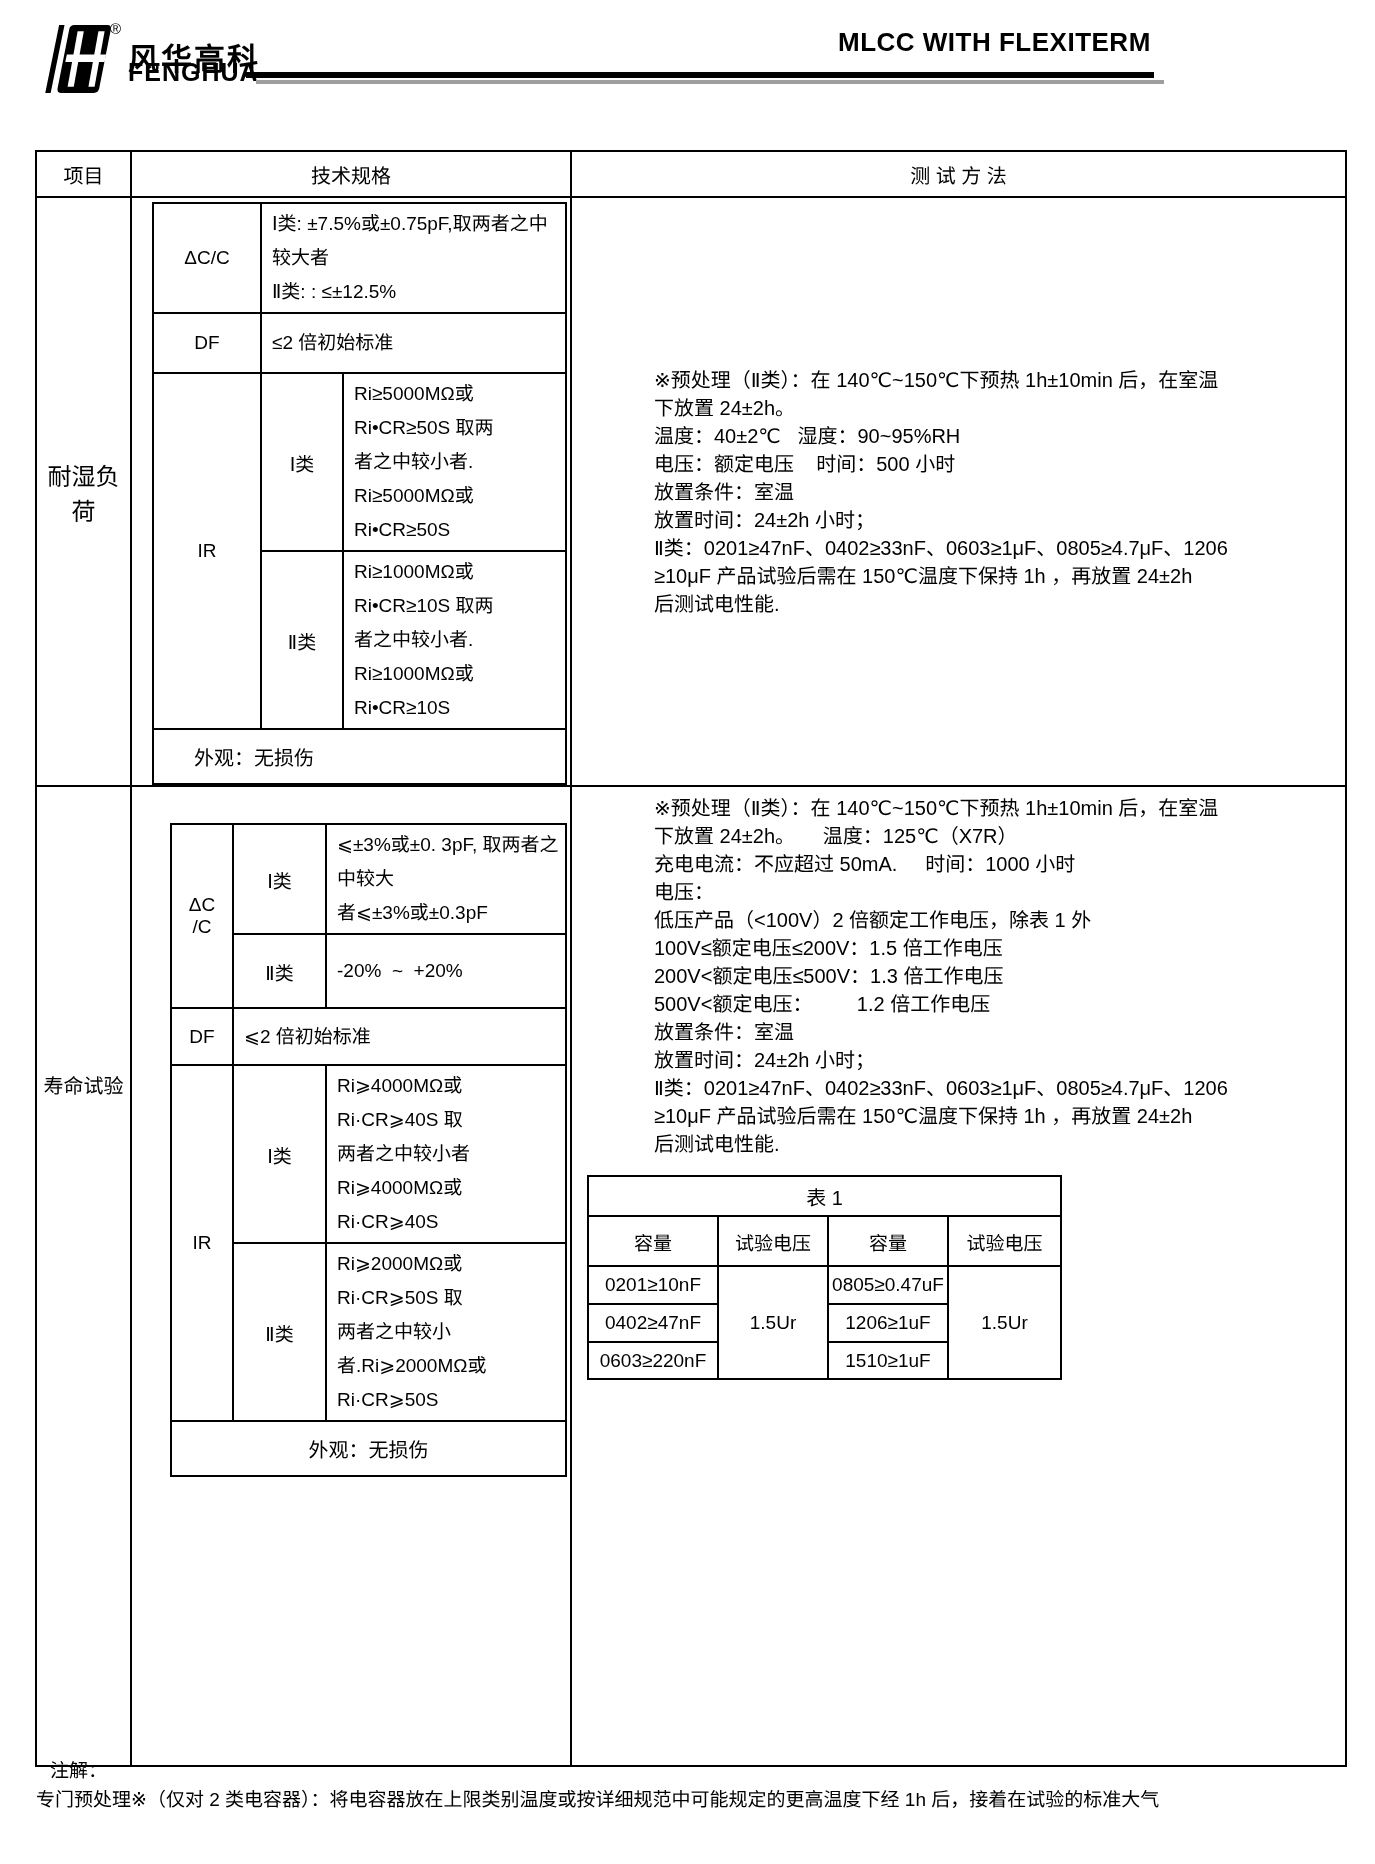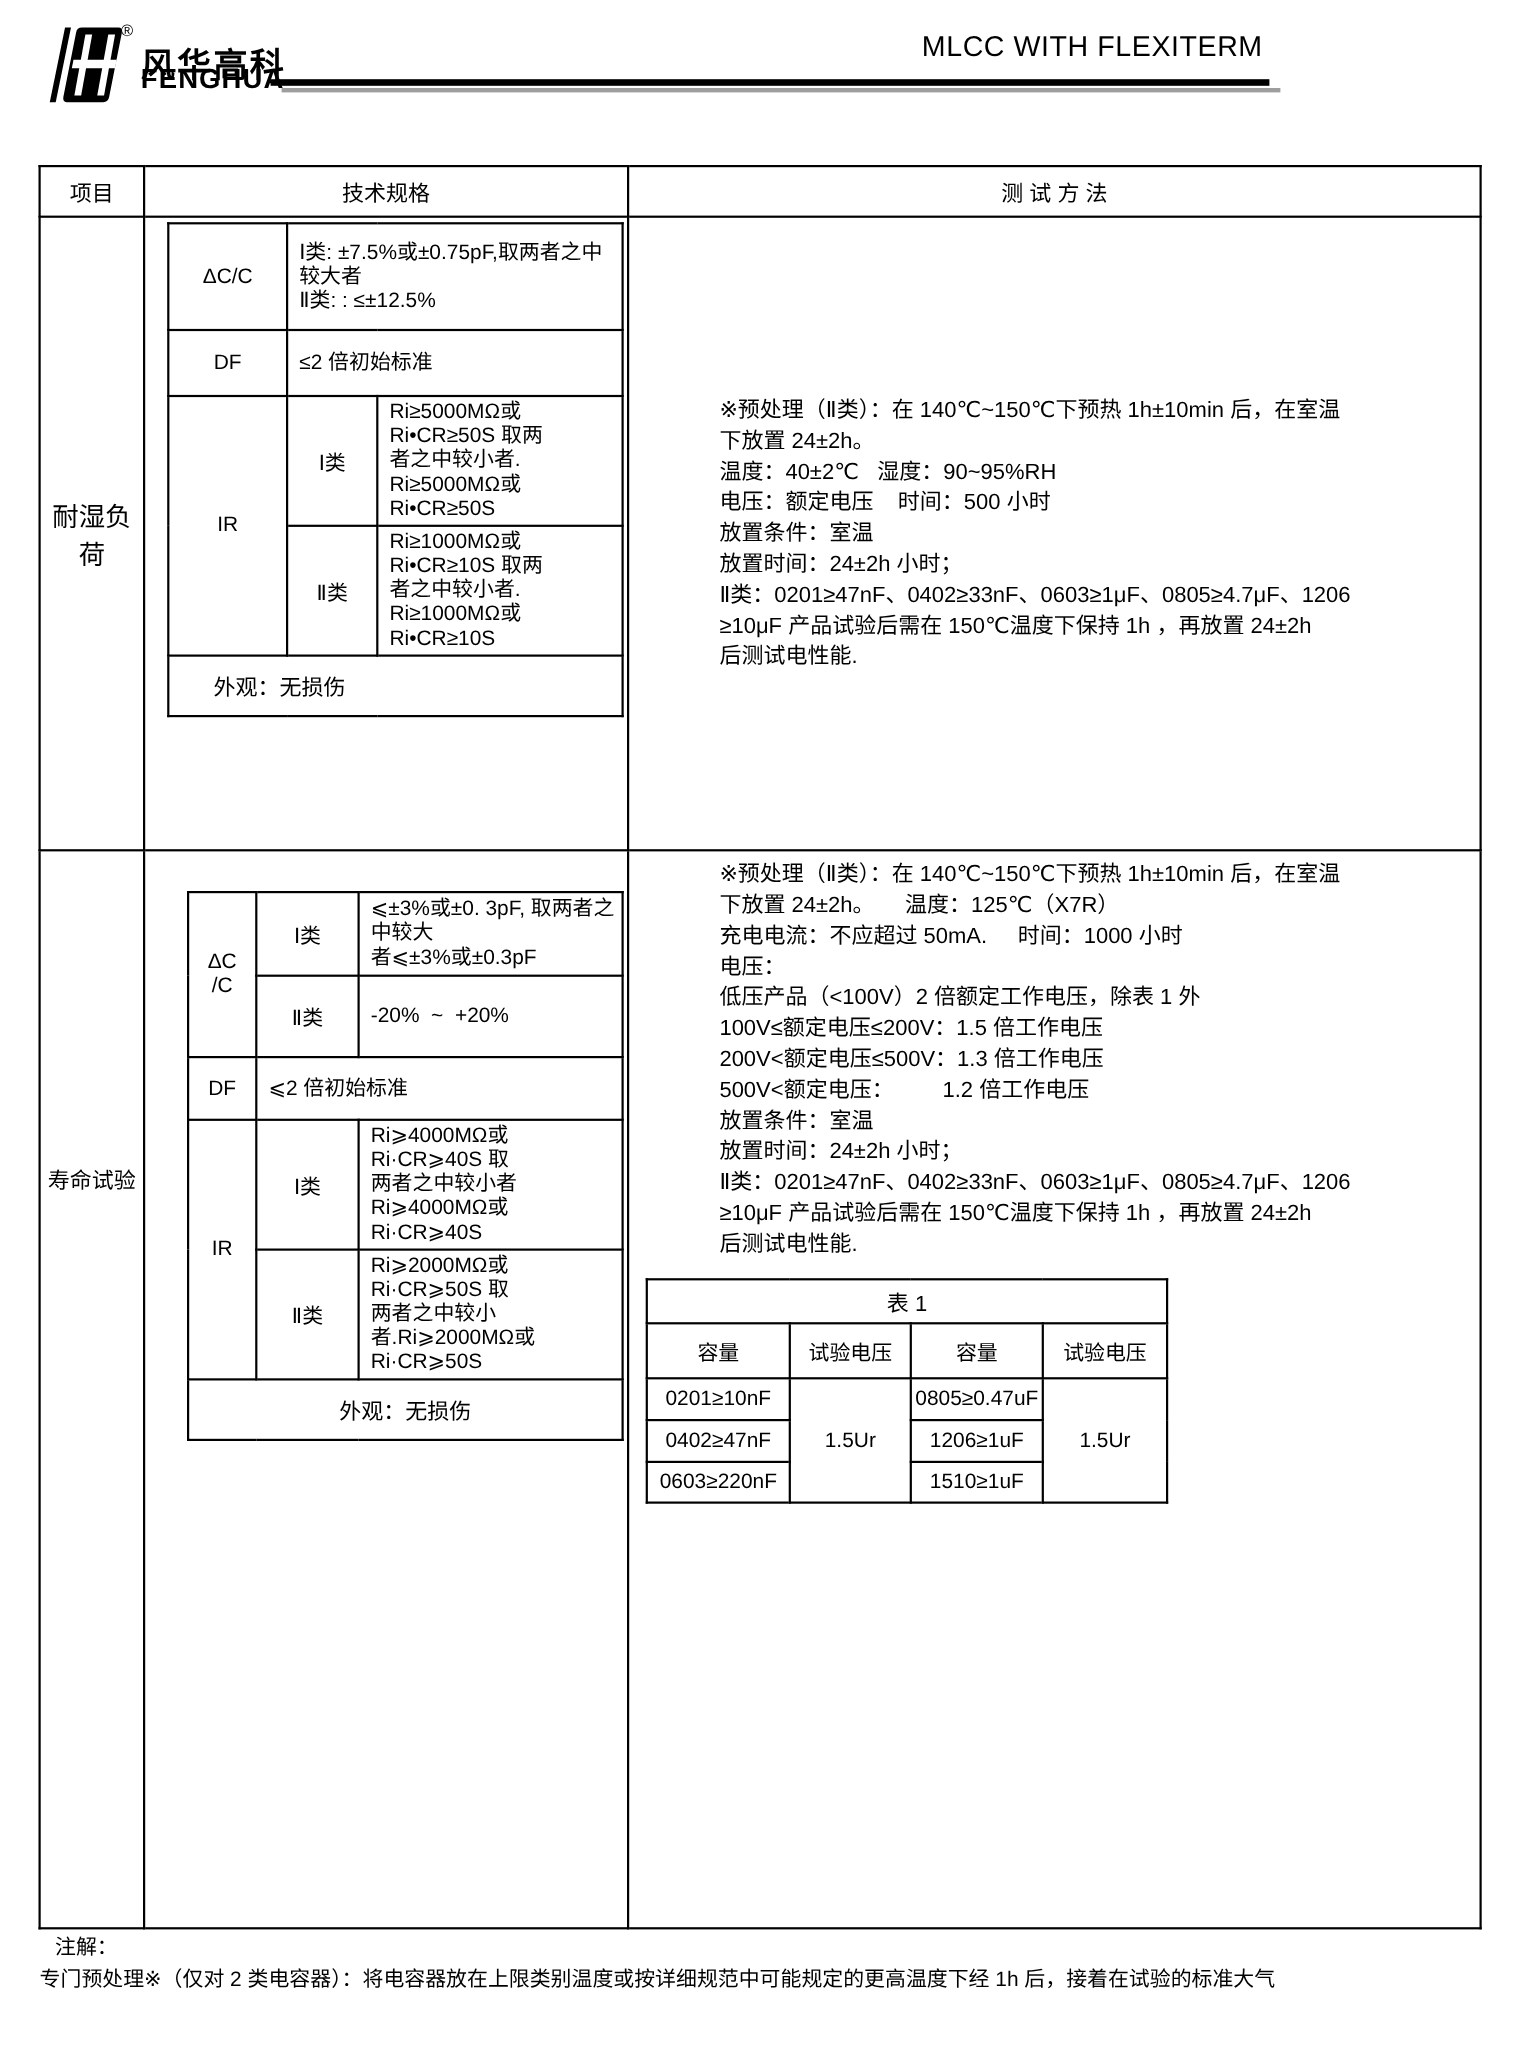--- a/index.html
+++ b/index.html
@@ -7,37 +7,37 @@
   .page {
     position:relative; width:1375px; height:1864px; background:#fff;
     color:#000; font-family:"Liberation Sans","DejaVu Sans",sans-serif;
     overflow:hidden;
   }
   
   .logo-mark { position:absolute; left:34px; top:22px; width:78px; height:74px; }
   .reg-mark  { position:absolute; left:110px; top:20px; font-size:15px; }
   .brand-cn  { position:absolute; left:128px; top:34px; font-size:31px; font-weight:bold; letter-spacing:2px; }
   .brand-en  { position:absolute; left:128px; top:58px; font-size:25px; font-weight:bold; letter-spacing:1px; }
-  .doc-title { position:absolute; left:838px; top:27px; font-size:26px; font-weight:normal; letter-spacing:0.5px; }
+  .doc-title { position:absolute; left:838px; top:27px; font-size:26px; font-weight:bold; letter-spacing:0.5px; }
   .rule-black{ position:absolute; left:246px; top:72px; width:908px; height:6px; background:#000; }
   .rule-gray { position:absolute; left:256px; top:80px; width:908px; height:4px; background:#9e9e9e; }
   
   .outer { position:absolute; left:35px; top:150px; width:1310px; border-collapse:collapse; table-layout:fixed; }
   .outer > tbody > tr > th,
   .outer > tbody > tr > td { border:2px solid #000; }
   .outer th { font-size:20px; font-weight:normal; text-align:center; vertical-align:middle; }
   .item-cell { text-align:center; vertical-align:middle; font-size:24px; }
   .item-cell-2 { position:relative; vertical-align:top; }
   .item-pos { position:absolute; top:283px; left:0; width:100%; text-align:center; font-size:20px; }
   .spec-cell { vertical-align:top; }
   
   .inner { border-collapse:collapse; table-layout:fixed; }
   .inner td { border:2px solid #000; font-size:19px; vertical-align:middle; }
   .inner .lbl, .inner .cls { text-align:center; }
-  .inner .txt { text-align:left; padding:3px 4px 3px 10px; line-height:22px; }
+  .inner .txt { text-align:left; padding:3px 4px 3px 10px; line-height:34px; }
   .inner1 { margin:4px 0 0 20px; width:413px; }
   .inner2 { margin:36px 0 0 38px; width:395px; }
   .inner1 .app { text-align:left; padding-left:40px; font-size:20px; }
   .inner2 .app { text-align:center; font-size:20px; }
   .ml { white-space:pre-wrap; }
   
   .method-cell { font-size:20px; }
   .m1 { vertical-align:middle; }
   .m1 .method-text { margin-left:82px; line-height:28px; }
   .m2 { vertical-align:top; }

